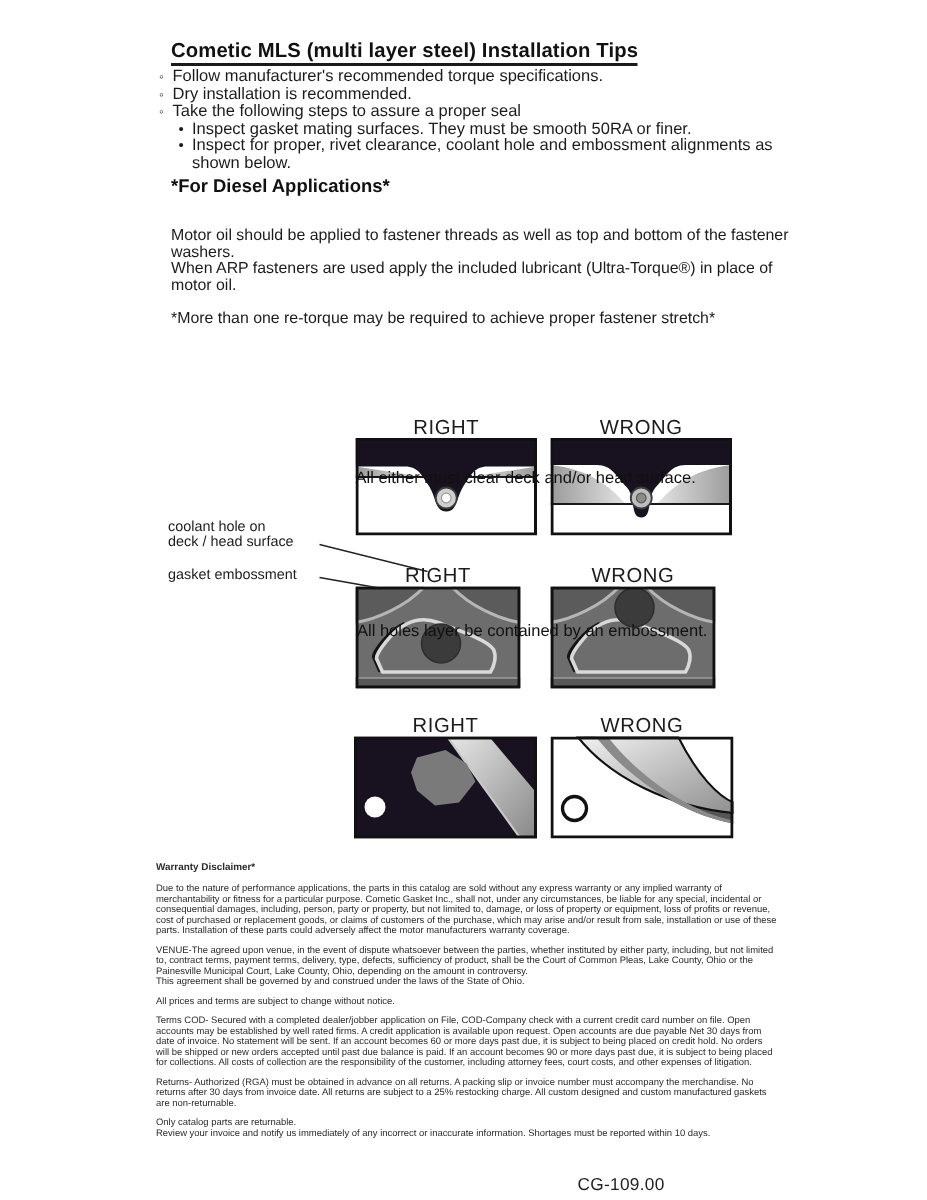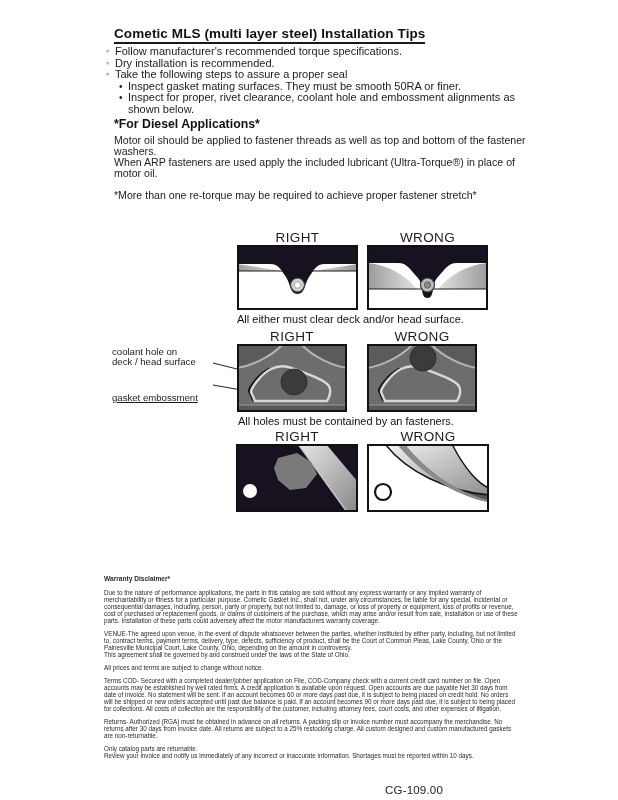--- a/index.html
+++ b/index.html
@@ -14,26 +14,26 @@
     border-bottom:2px solid #1a1a1a;padding-bottom:1px;letter-spacing:.1px;white-space:nowrap;
   }
   
   .tips{left:106px;top:46px;width:440px;font-size:11px;line-height:11.6px;color:#1c1c1c;}
   .tip-row{display:flex;}
   .tip-row .marker{width:9px;flex:0 0 9px;font-size:9px;line-height:11.6px;color:#1c1c1c;}
   .tip-row.sub{margin-left:13px;}
   .tip-row.sub .marker{font-size:10px;}
   
   .diesel{left:114px;top:117px;width:412px;color:#1c1c1c;}
-  .diesel-heading{font-size:12.3px;font-weight:bold;color:#111;margin:0 0 4px 0;}
+  .diesel-heading{font-size:12.3px;font-weight:bold;color:#111;margin:0 0 21px 0;}
   .diesel-para{font-size:10.6px;line-height:11px;margin:0 0 11px 0;white-space:pre-line;}
   .diesel-note{font-size:10.6px;line-height:11px;margin:0;white-space:pre-line;}
   
   .fig{position:absolute;display:flex;flex-direction:column;align-items:center;}
-  .fig-label{font-size:13.5px;line-height:15px;color:#1c1c1c;letter-spacing:.4px;}
+  .fig-label{font-size:13.5px;line-height:15px;color:#1c1c1c;letter-spacing:.4px;margin-top:47px;}
   .fig svg{display:block;}
   .fig-caption{position:absolute;font-size:11px;line-height:12.6px;color:#111;white-space:pre-line;}
   
   .anno{position:absolute;width:100px;font-size:9.6px;line-height:10px;color:#1c1c1c;white-space:pre-line;}
   
   .warranty{left:104px;top:575px;width:414px;color:#2a2a2a;}
   .w-head{font-size:6.6px;font-weight:bold;margin:0 0 7px 0;}
   .w-para{font-size:6.3px;line-height:7px;margin:0 0 6px 0;white-space:pre-line;}
   
   .page-code{left:385px;top:784px;font-size:11.5px;color:#222;letter-spacing:.2px;}
@@ -119,21 +119,21 @@
       <path d="M0,0 H121 V18 H90 C80,18 77,26 70,33 C64,40 68,53 60.5,53 C53,53 57,40 51,33 C44,26 41,18 31,18 H0 Z" fill="#18111f"></path>
       <circle cx="60.5" cy="40" r="7" fill="#bdbdbd" stroke="#3a3a3a" stroke-width="1.2"></circle>
       <circle cx="60.5" cy="40" r="3.2" fill="#8b8b8b" stroke="#555" stroke-width="0.8"></circle>
       <rect x="1" y="1" width="119" height="63" fill="none" stroke="#111" stroke-width="2"></rect>
     </svg>
   </div>
   <div class="fig-caption" style="left:237px;top:313px;">All either must clear deck and/or head surface.</div>
 
   <div class="abs anno" style="left:112px;top:347px;">coolant hole on
 deck / head surface</div>
-  <div class="abs anno" style="left:112px;top:393px;text-decoration:underline;">gasket embossment</div>
+  <div class="abs anno" style="left:112px;top:379px;">gasket embossment</div>
   <svg class="abs" style="left:211px;top:358px;" width="78" height="42" viewBox="0 0 78 42">
     <line x1="2" y1="5" x2="74" y2="23" stroke="#222" stroke-width="1"></line>
     <line x1="2" y1="27" x2="53" y2="36" stroke="#222" stroke-width="1"></line>
   </svg>
 
   <div class="fig" style="left:237px;top:329px;">
     <div class="fig-label">RIGHT</div>
     <svg width="110" height="68" viewBox="0 0 110 68">
       <rect x="0" y="0" width="110" height="68" fill="#6d6d6d"></rect>
       <path d="M0,0 H46 C34,13 14,22 0,24 Z" fill="#5b5b5b"></path>
@@ -157,21 +157,21 @@
       <path d="M64,0 H110 V24 C96,22 76,13 64,0 Z" fill="#5b5b5b"></path>
       <path d="M64,0 C76,13 96,22 110,24" fill="none" stroke="#b5b5b5" stroke-width="2"></path>
       <rect x="0" y="61" width="110" height="7" fill="#585858"></rect>
       <line x1="0" y1="61" x2="110" y2="61" stroke="#9c9c9c" stroke-width="1"></line>
       <path d="M16,56 L12,47 C12,43 22,30 32,25" fill="none" stroke="#141414" stroke-width="2.2" stroke-linecap="round"></path>
       <path d="M18,57 L14,48 C14,44 24,30 34,25 C40,22 47,21 55,24 C71,30 88,36 92,42 C94,46 93,52 90,57 Z" fill="none" stroke="#d8d8d8" stroke-width="2.4" stroke-linejoin="round"></path>
       <circle cx="56" cy="14" r="13" fill="#3b3b3b" stroke="#2d2d2d" stroke-width="1"></circle>
       <rect x="1" y="1" width="108" height="66" fill="none" stroke="#111" stroke-width="2"></rect>
     </svg>
   </div>
-  <div class="fig-caption" style="left:238px;top:415px;">All holes must be contained by an fasteners.</div>
+  <div class="fig-caption" style="left:238px;top:415px;">All holes layer be contained by an embossment.</div>
 
   <div class="fig" style="left:236px;top:429px;">
     <div class="fig-label">RIGHT</div>
     <svg width="122" height="68" viewBox="0 0 122 68">
       <rect x="0" y="0" width="122" height="68" fill="#18111f"></rect>
       <polygon points="62,0 90,0 122,38 122,68 111,68" fill="url(#band3r)"></polygon>
       <line x1="62" y1="0" x2="111" y2="68" stroke="#c9c9c9" stroke-width="1.4"></line>
       <polygon points="42,14 61,9 75,18 81,30 70,44 54,46 42,36 38,24" fill="#7a7a7a"></polygon>
       <circle cx="14" cy="47" r="7" fill="#ffffff"></circle>
       <rect x="1" y="1" width="120" height="66" fill="none" stroke="#111" stroke-width="2"></rect>

